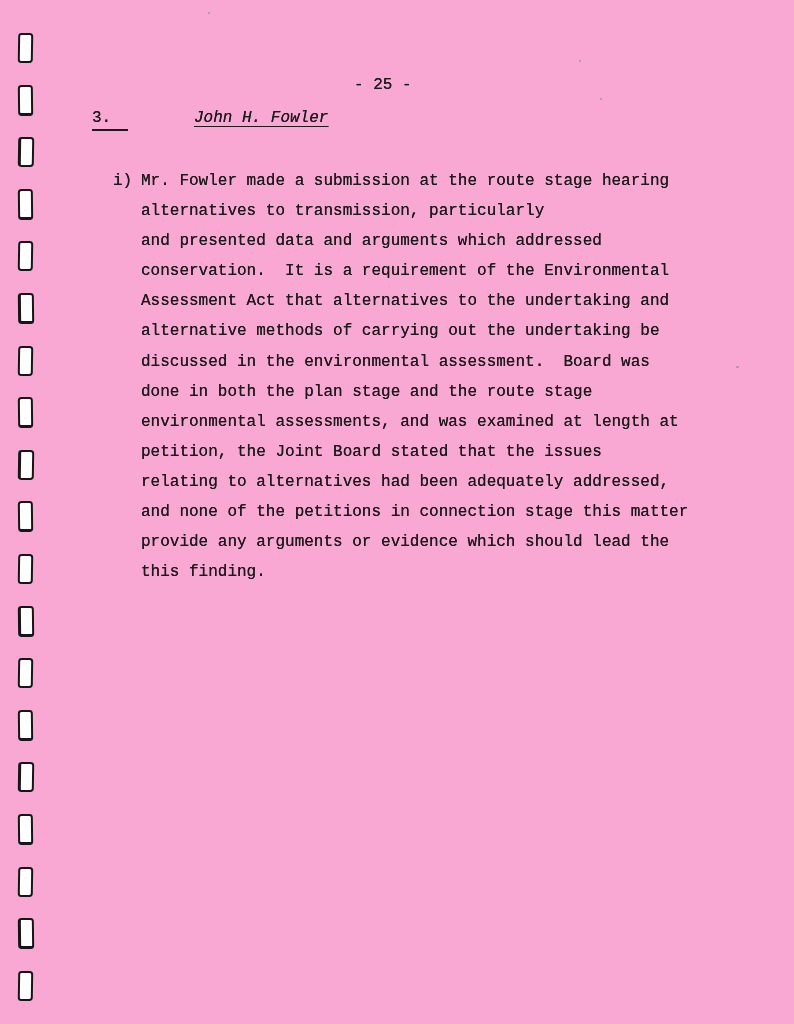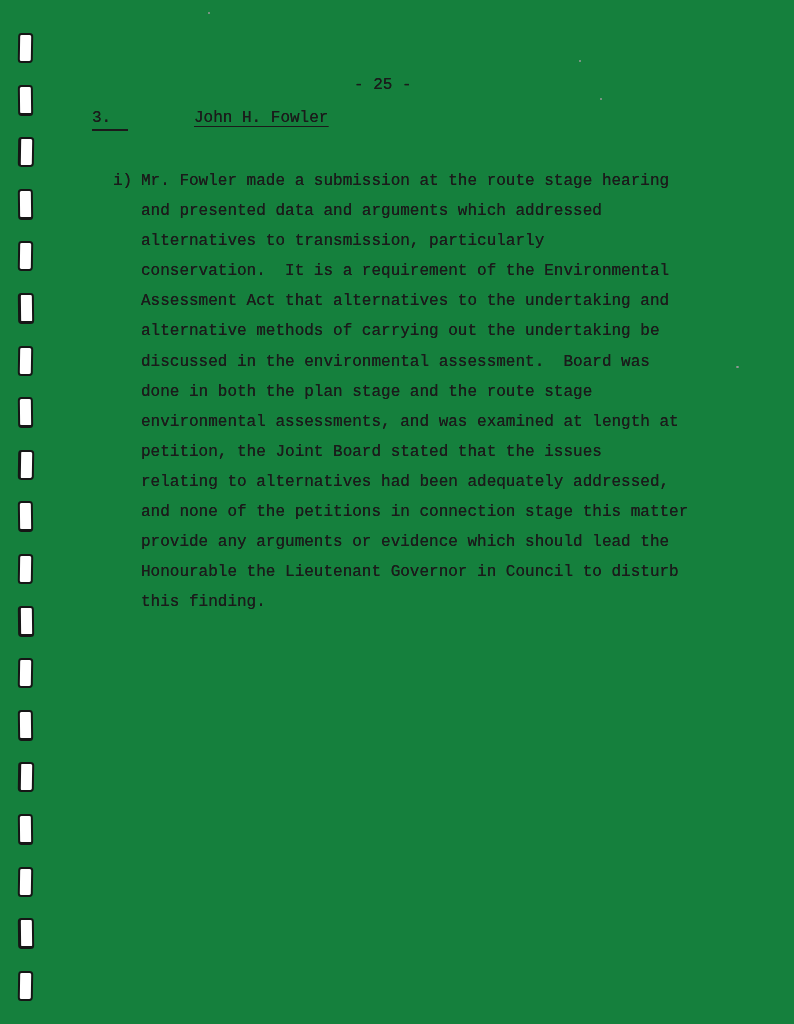--- a/index.html
+++ b/index.html
@@ -1,19 +1,19 @@
 <!DOCTYPE html>
 <html><head>
 <meta charset="utf-8">
 <style>
   html,body{margin:0;padding:0;background:#ffffff;}
   .page{
     position:relative;
     width:794px;height:1024px;
-    background:#15803d;
+    background:#f9a8d4;
     font-family:"Liberation Mono","DejaVu Sans Mono",monospace;
     color:#1b1b1b;
     overflow:hidden;
     text-shadow:0 0 .5px currentColor; 
   }
 
   
   .holes{position:absolute;left:18px;top:33px;display:flex;flex-direction:column;}
   .hole{
     width:11px;height:26px;
@@ -36,20 +36,21 @@
     font-size:16px;
     display:inline-block;width:36px;
     border-bottom:2px solid #1b1b1b;
     padding-bottom:2px;
   }
   .sec-title{
     position:absolute;top:109px;left:194px;
     font-size:16px;
     text-decoration:underline;
     text-underline-offset:4px;
+    font-style:italic;
   }
 
   .para{
     position:absolute;top:166px;left:141px;
     font-size:16px;
   }
   .marker{
     position:absolute;left:-28px;top:0;
     line-height:30.1px;
   }
@@ -90,33 +91,32 @@
   </div>
 
   <div class="pageno">- 25 -</div>
 
   <span class="sec-num">3.</span>
   <span class="sec-title">John H. Fowler</span>
 
   <div class="para">
     <span class="marker">i)</span>
     <div class="line">Mr. Fowler made a submission at the route stage hearing</div>
+    <div class="line">alternatives to transmission, particularly</div>
     <div class="line">and presented data and arguments which addressed</div>
-    <div class="line">alternatives to transmission, particularly</div>
     <div class="line">conservation.  It is a requirement of the Environmental</div>
     <div class="line">Assessment Act that alternatives to the undertaking and</div>
     <div class="line">alternative methods of carrying out the undertaking be</div>
     <div class="line">discussed in the environmental assessment.  Board was</div>
     <div class="line">done in both the plan stage and the route stage</div>
     <div class="line">environmental assessments, and was examined at length at</div>
     <div class="line">petition, the Joint Board stated that the issues</div>
     <div class="line">relating to alternatives had been adequately addressed,</div>
     <div class="line">and none of the petitions in connection stage this matter</div>
     <div class="line">provide any arguments or evidence which should lead the</div>
-    <div class="line">Honourable the Lieutenant Governor in Council to disturb</div>
     <div class="line">this finding.</div>
   </div>
 
   <div class="speck s1"></div>
   <div class="speck s2"></div>
   <div class="speck s3"></div>
   <div class="speck s4"></div>
 
 </div>
 

